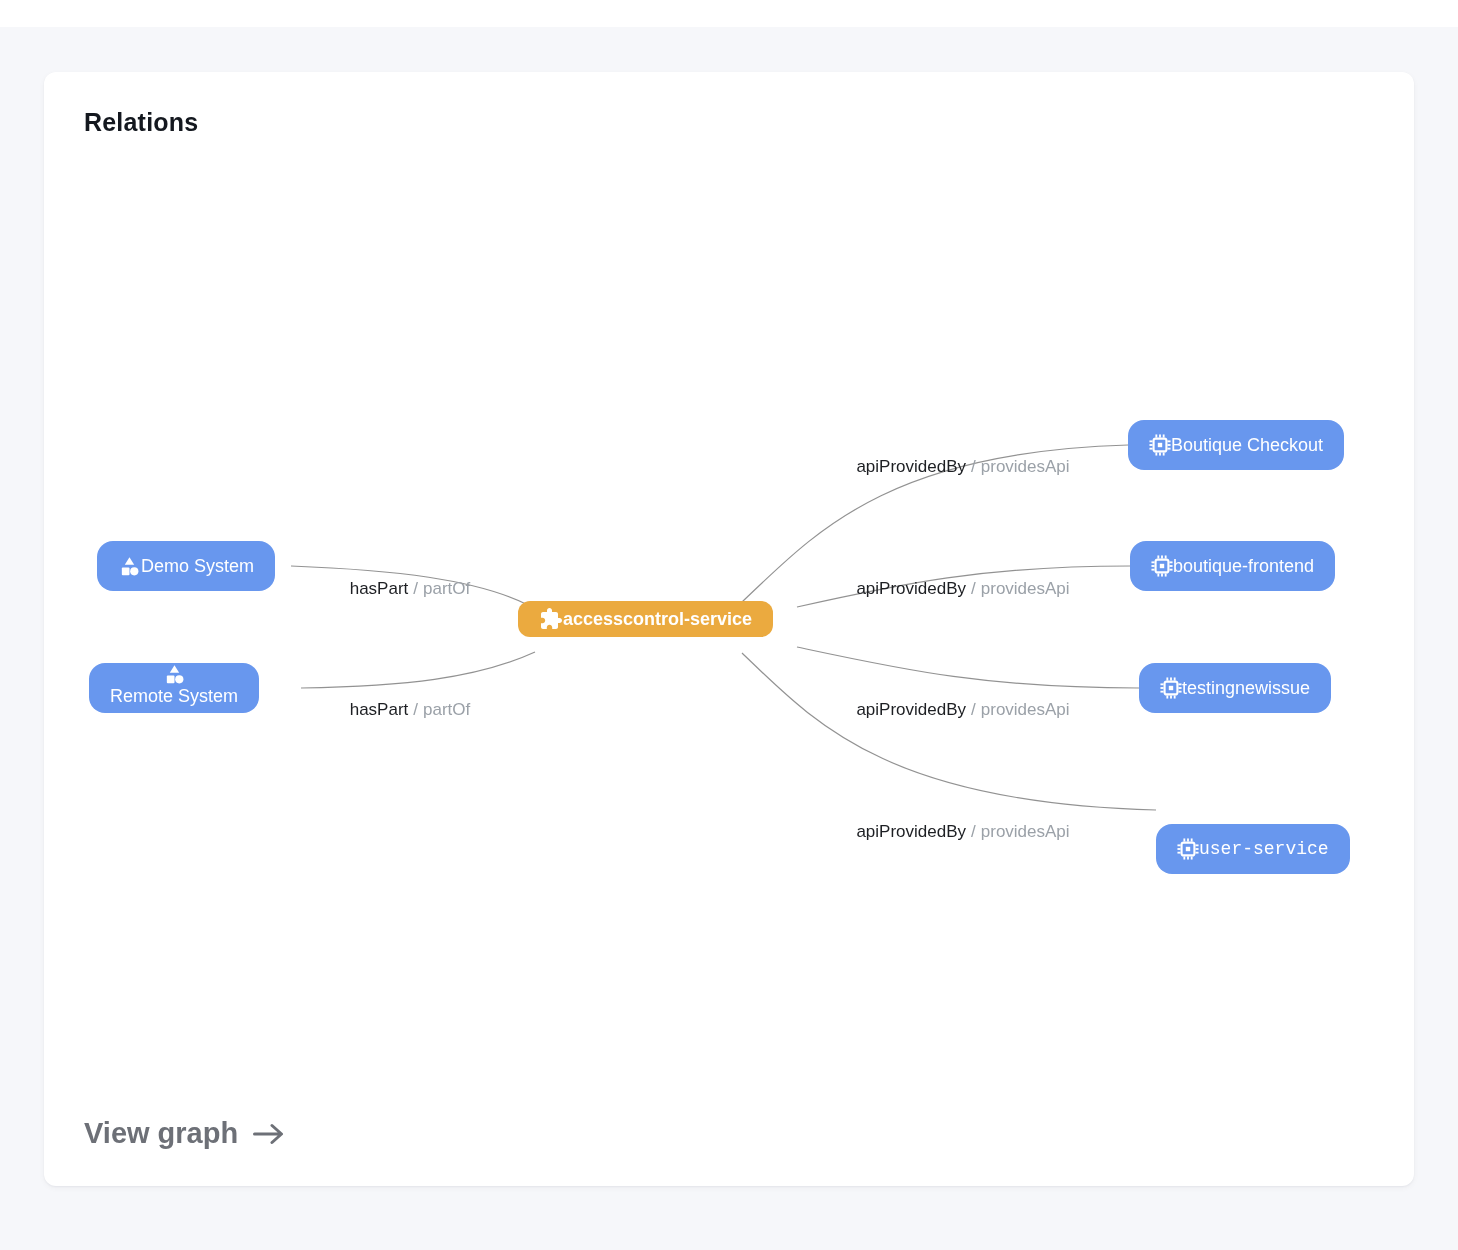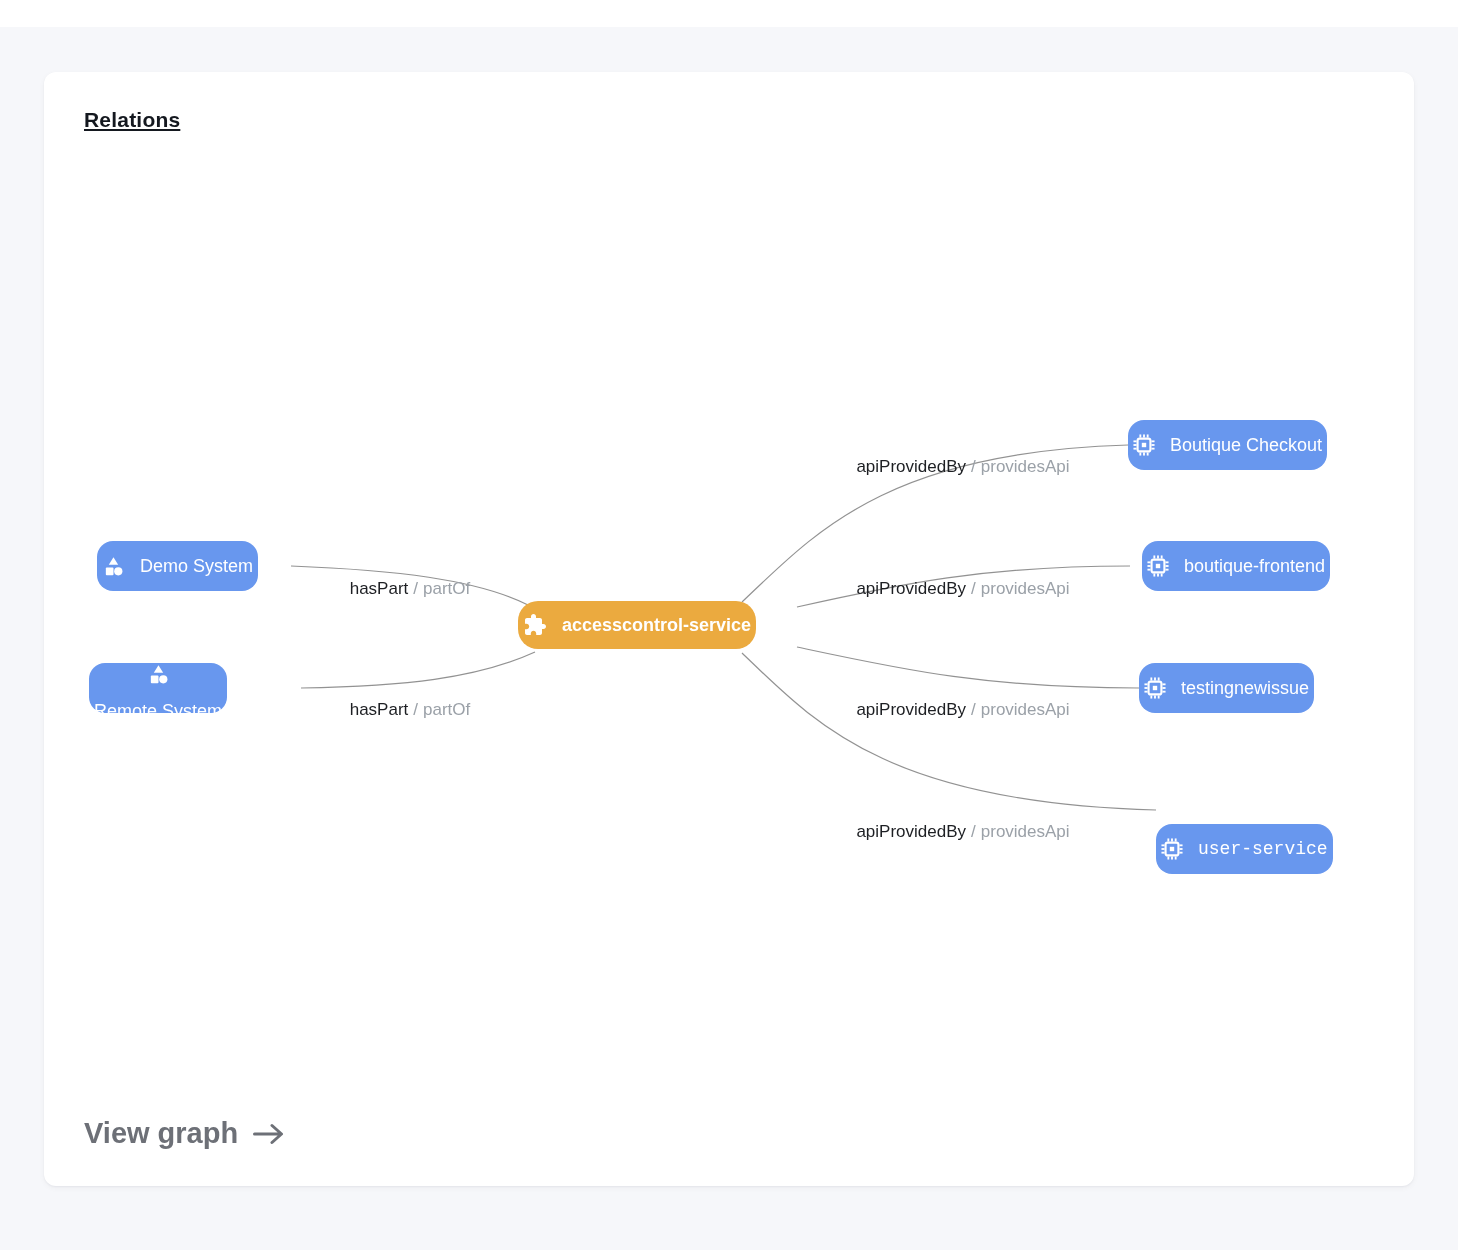--- a/index.html
+++ b/index.html
@@ -16,41 +16,40 @@
   }
   .card {
     position: absolute; left: 44px; top: 72px;
     width: 1370px; height: 1114px;
     background: #ffffff;
     border-radius: 12px;
     box-shadow: 0 1px 2px rgba(16,24,40,.05), 0 2px 6px rgba(16,24,40,.04);
   }
   .card-title {
     position: absolute; left: 40px; top: 36px;
-    font-size: 21px; font-weight: 700; color: #14181f;
+    font-size: 25px; font-weight: 700; color: #14181f;
     letter-spacing: .2px;
-    text-decoration: underline;
   }
   .graph { position: absolute; inset: 0; }
   svg.edges { position: absolute; left: 0; top: 0; }
   svg.edges path {
     fill: none; stroke: #7f7f7f; stroke-width: 1.2px; opacity: .85;
   }
   .node {
     position: absolute;
-    display: flex; align-items: center; gap: 15px;
-    height: 50px; padding: 0 5px;
+    display: flex; align-items: center; 
+    height: 50px; padding: 0 21px;
     border-radius: 16px;
     color: #ffffff; font-size: 18px; white-space: nowrap;
     cursor: pointer;
   }
   .node.blue { background: #6897ee; }
   .node.center {
-    background: #ebaa3f; height: 48px; font-weight: 700;
-    border-radius: 20px;
+    background: #ebaa3f; height: 36px; font-weight: 700;
+    border-radius: 12px;
   }
   .node .nicon { display: flex; align-items: center; }
   .edge-label {
     position: absolute; transform: translate(-50%, -50%);
     white-space: nowrap; font-size: 17px; margin-top: 6px;
   }
   .edge-label .primary { color: #1d1f23; font-weight: 500; }
   .edge-label .sep { color: #9ba1a8; margin: 0 5px; }
   .edge-label .secondary { color: #9ba1a8; }
   .view-graph {
@@ -144,21 +143,21 @@
               <rect x="20.1" y="7" width="3.4" height="2"></rect>
               <rect x="20.1" y="11" width="3.4" height="2"></rect>
               <rect x="20.1" y="15" width="3.4" height="2"></rect>
               <rect x="9.6" y="9.6" width="4.8" height="4.8"></rect>
             </g>
             <rect x="5" y="5" width="14" height="14" rx="2.2" fill="none" stroke="#ffffff" stroke-width="2.3"></rect>
           </svg>
       </span>
       <span>Boutique Checkout</span>
     </div>
-    <div class="node blue" style="left:1086px; top:469px;margin-left:12px;">
+    <div class="node blue" style="left:1086px; top:469px;">
       <span class="nicon">
         <svg width="22" height="22" viewBox="0 0 24 24">
             <g fill="#ffffff">
               <rect x="7" y="0.5" width="2" height="3.4"></rect>
               <rect x="11" y="0.5" width="2" height="3.4"></rect>
               <rect x="15" y="0.5" width="2" height="3.4"></rect>
               <rect x="7" y="20.1" width="2" height="3.4"></rect>
               <rect x="11" y="20.1" width="2" height="3.4"></rect>
               <rect x="15" y="20.1" width="2" height="3.4"></rect>
               <rect x="0.5" y="7" width="3.4" height="2"></rect>

